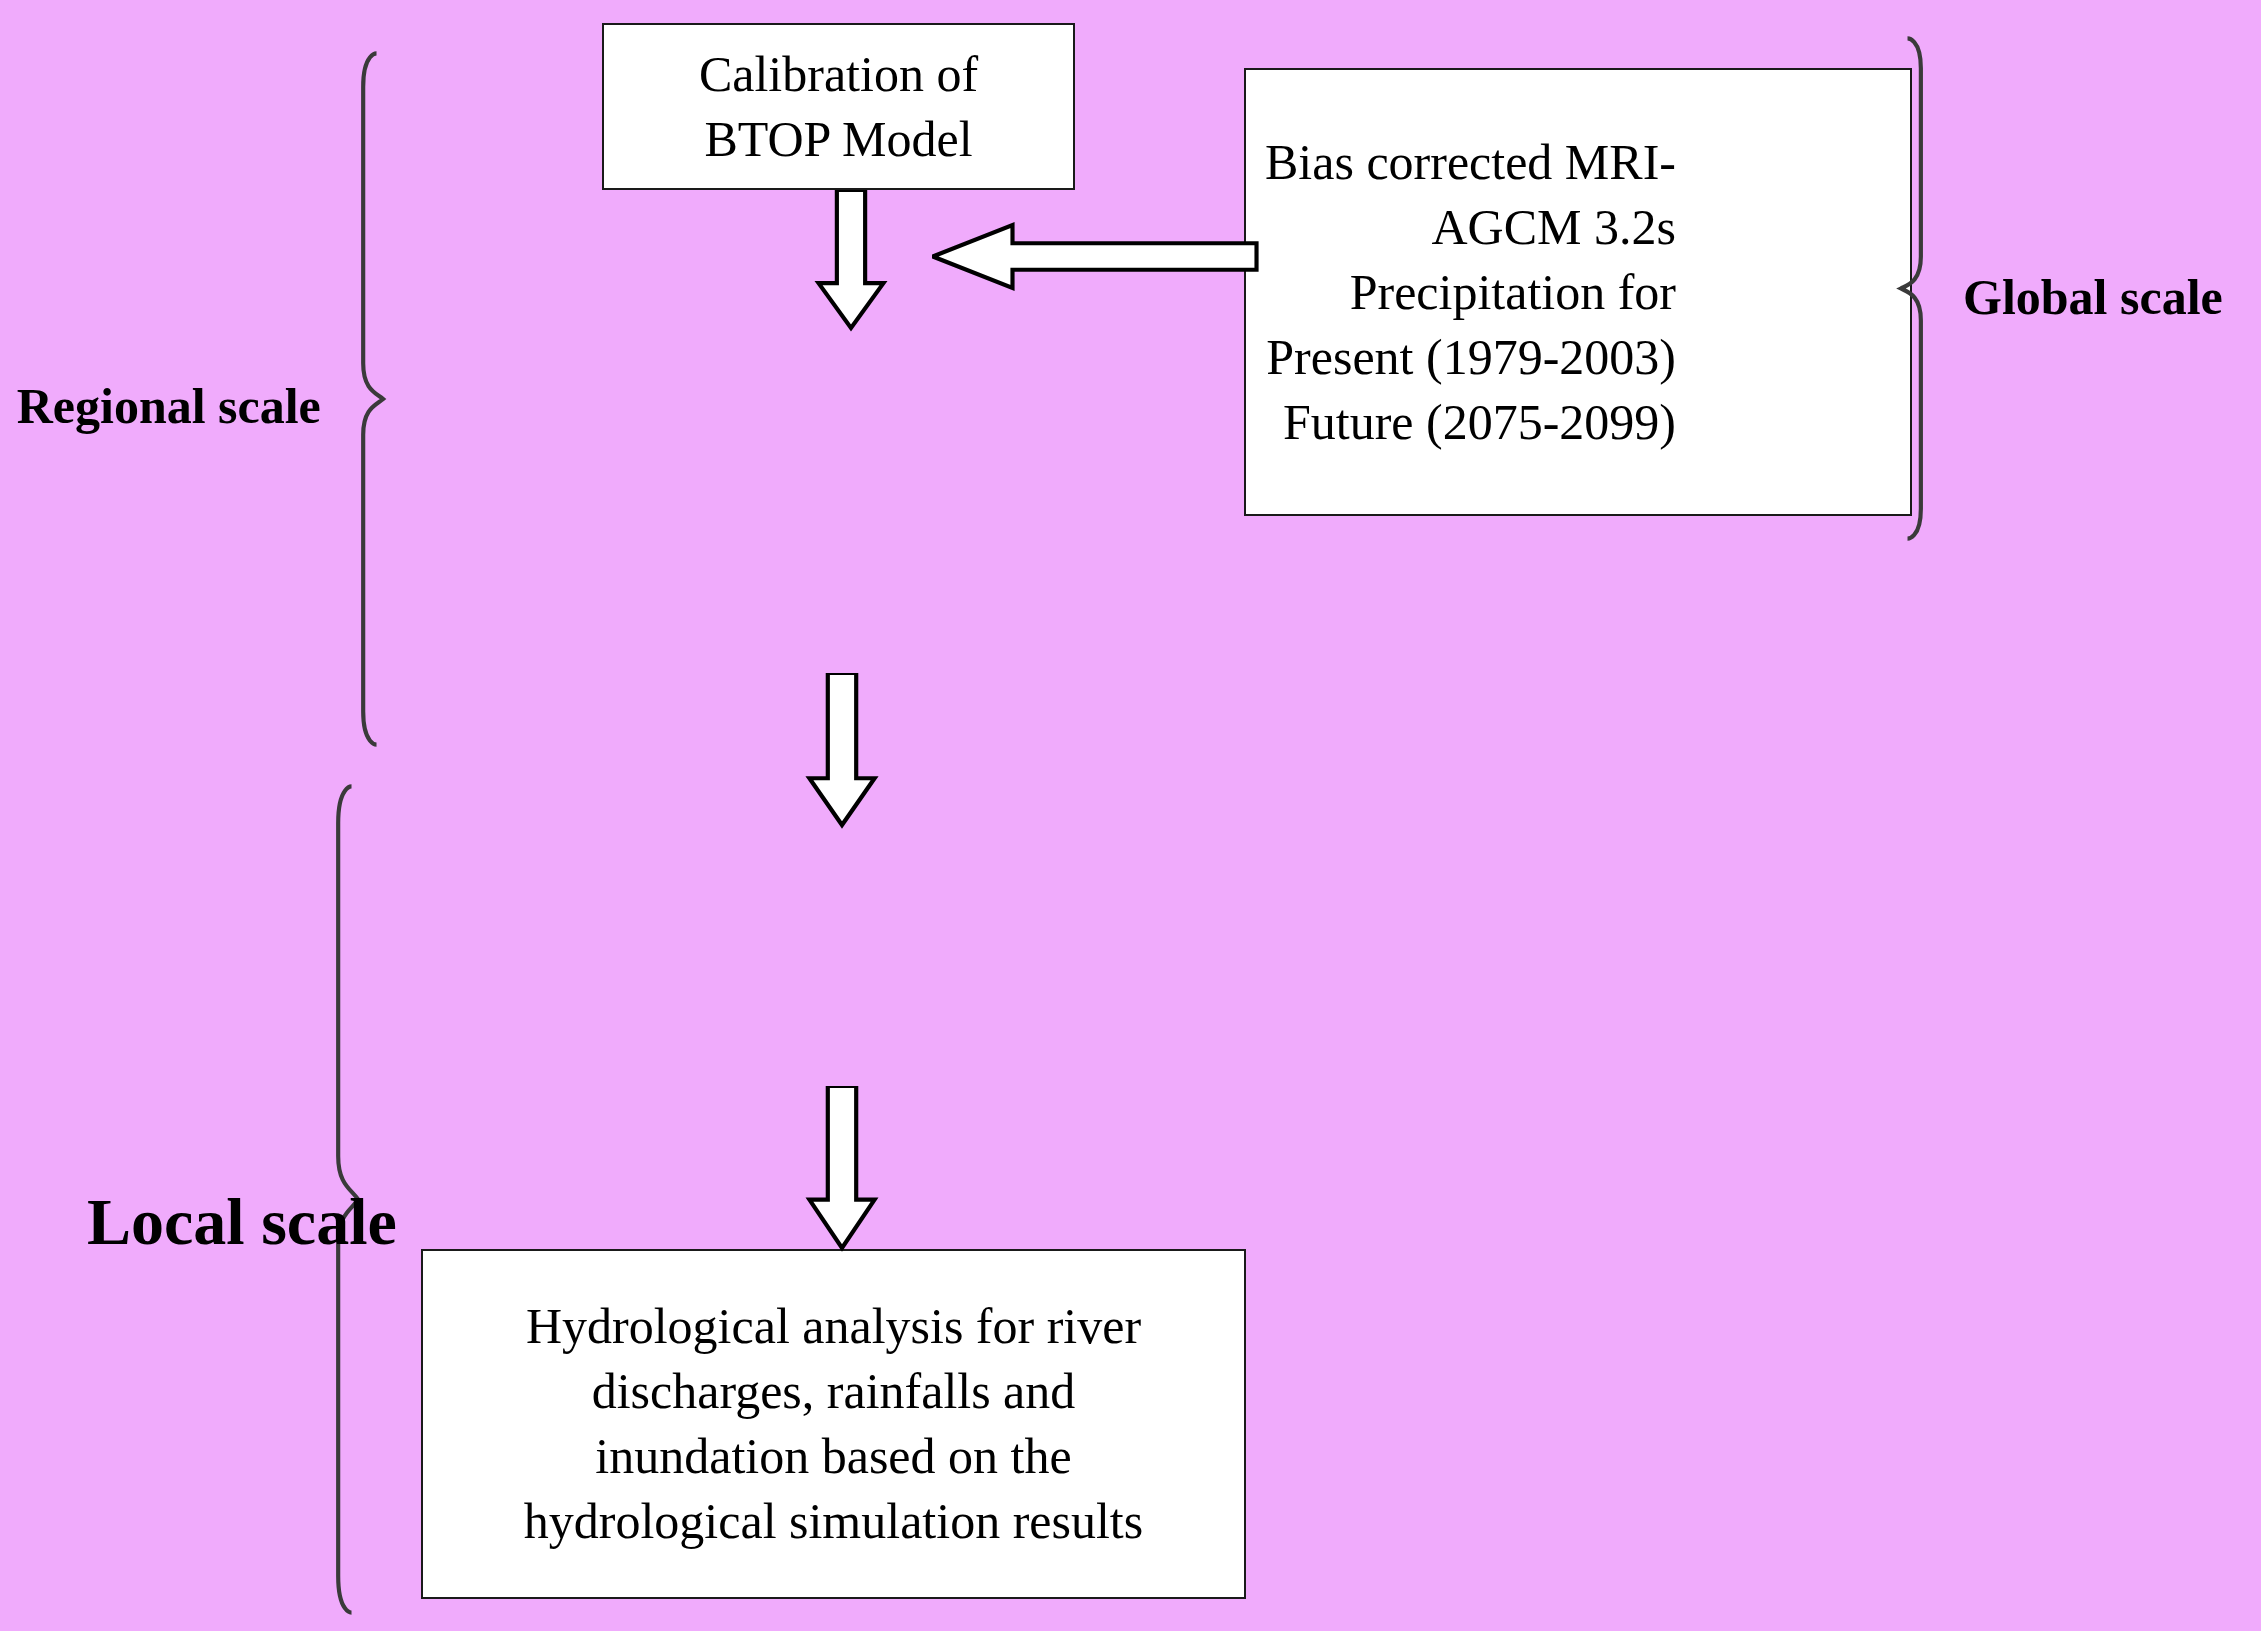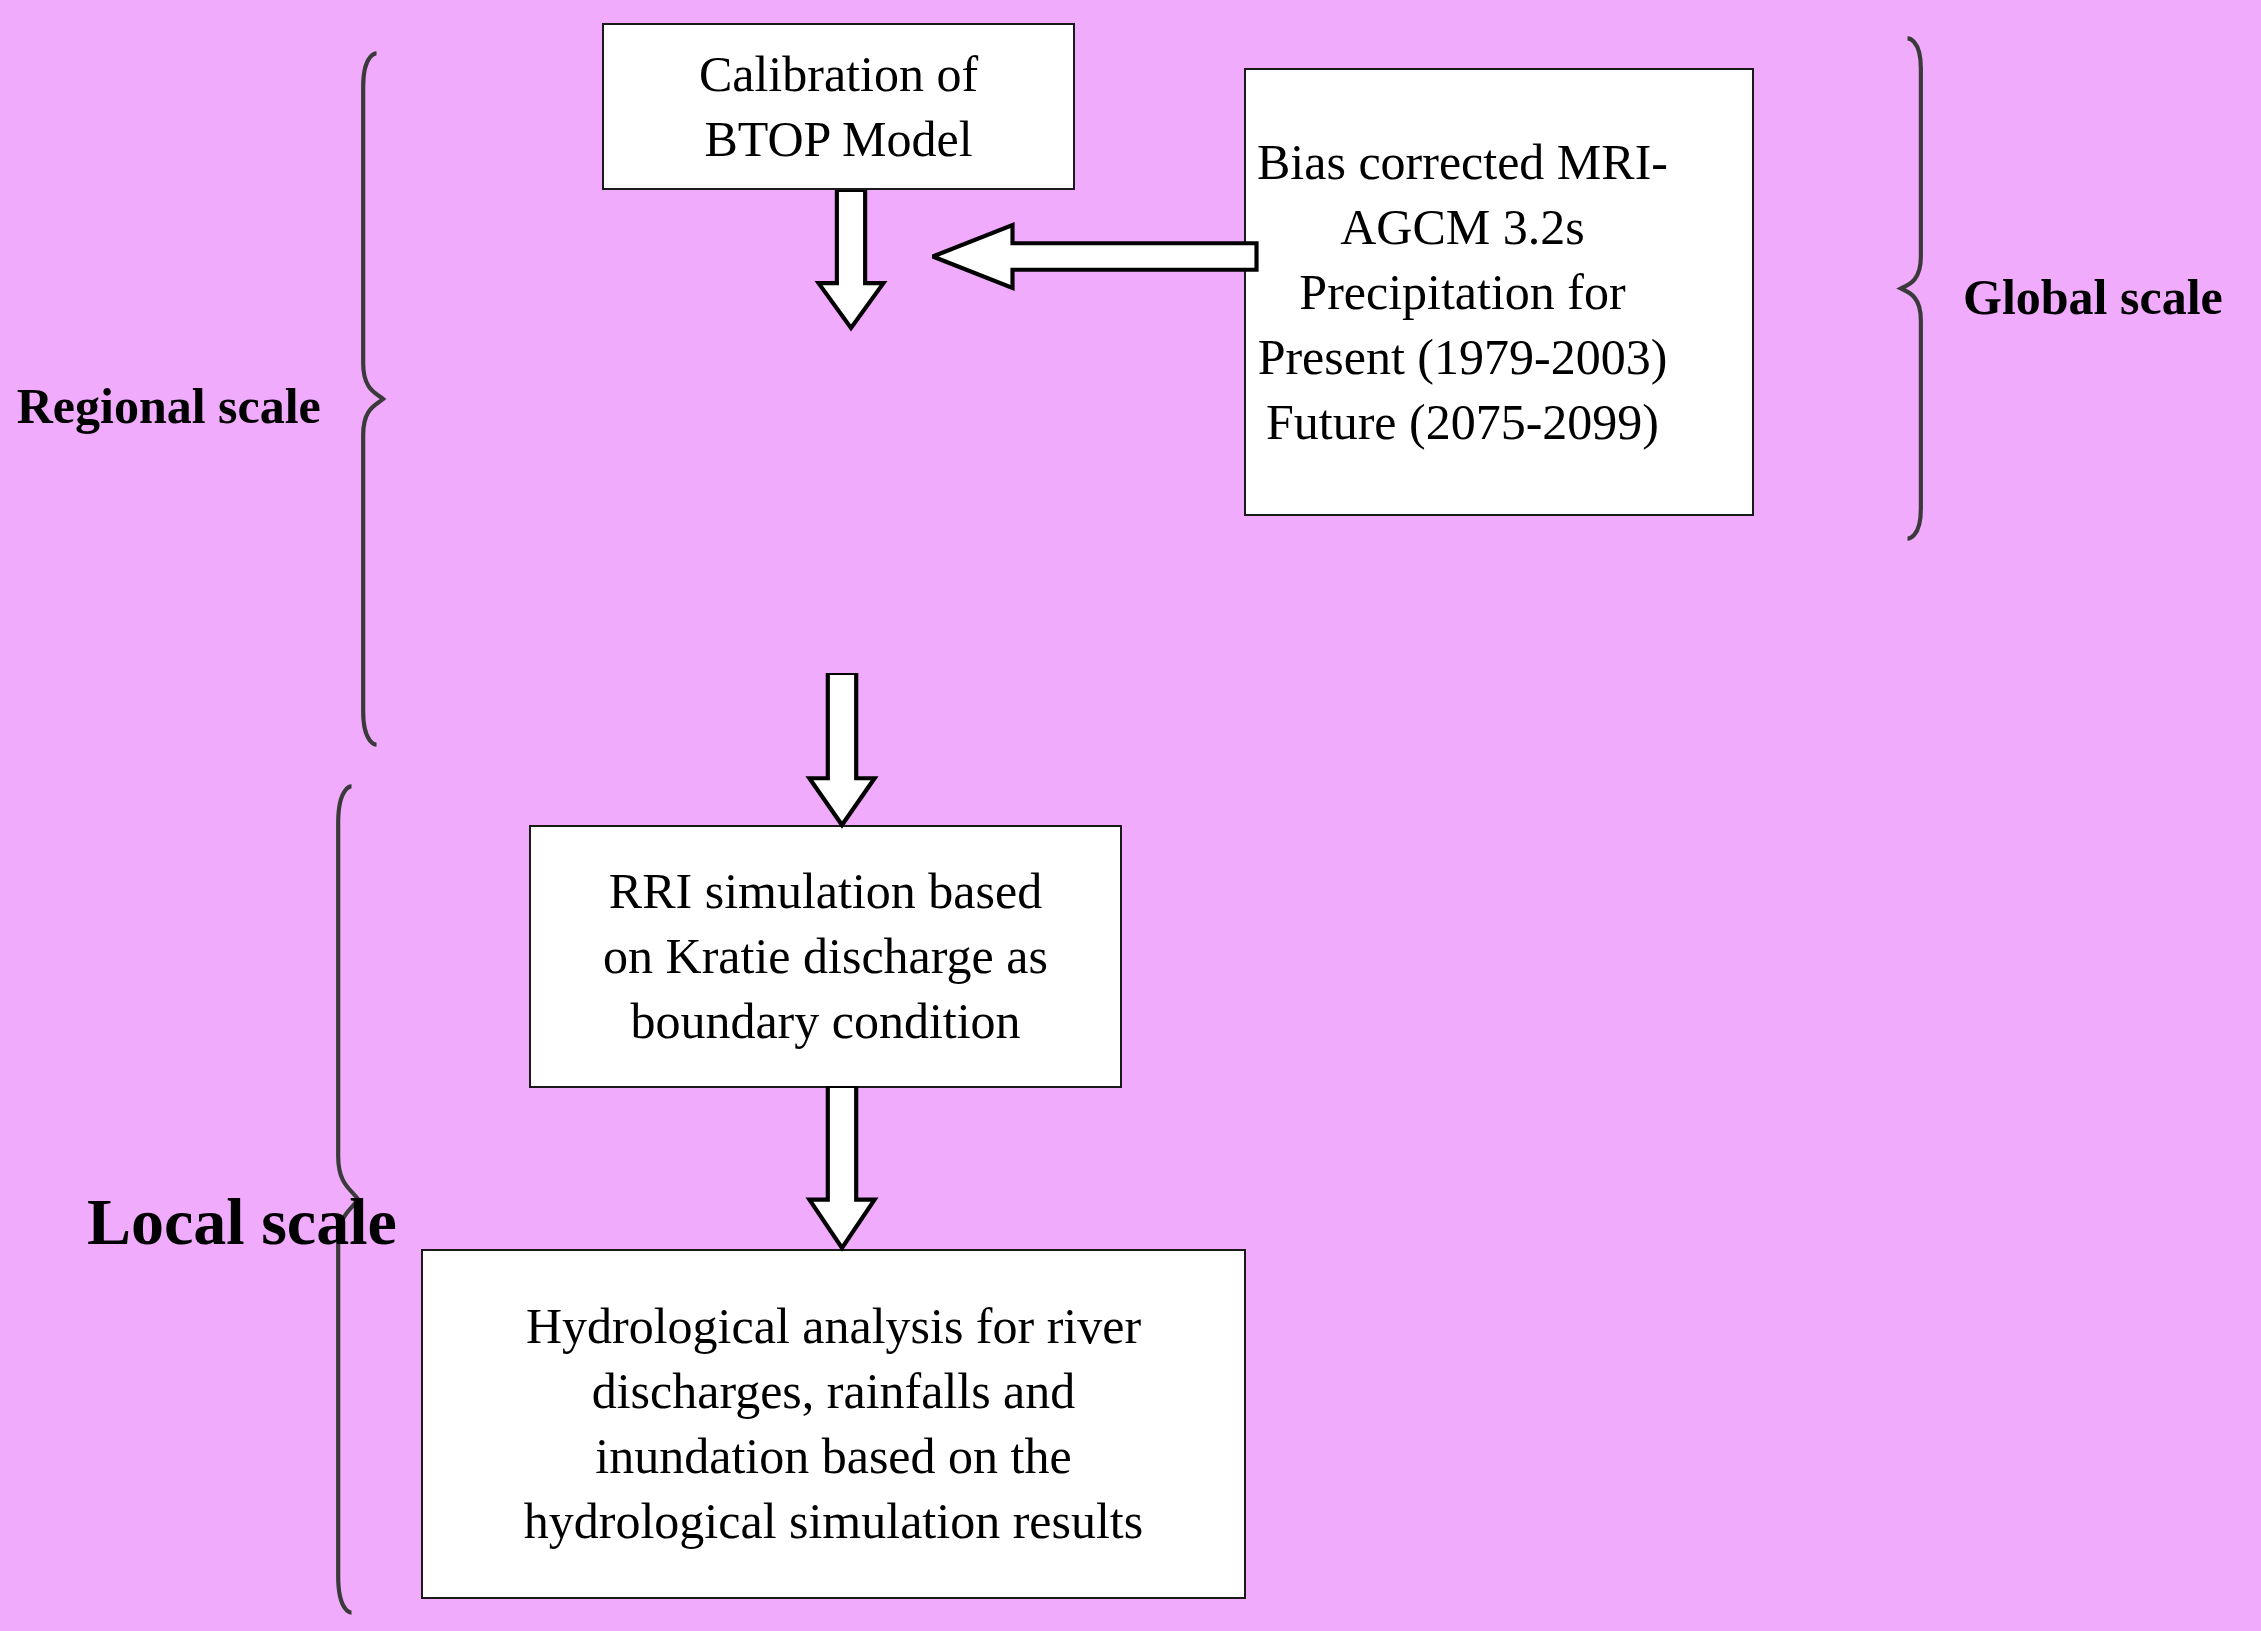--- a/index.html
+++ b/index.html
@@ -47,25 +47,25 @@
   
   #box-calibration {
     left: 602px;  top: 23px;   width: 473px;  height: 167px;
     font-size: 50px;
   }
   #box-btop-sim {
     left: 515px;  top: 327px;  width: 646px;  height: 348px;
     font-size: 50px;
   }
   #box-bias {
-    left: 1244px; top: 68px;   width: 510px;  height: 448px;
+    left: 1244px; top: 68px;   width: 668px;  height: 448px;
     font-size: 50px;
     justify-content: flex-start;
-    text-align: center;
-    padding-left: 11px;
+    text-align: right;
+    padding-left: 19px;
   }
   #box-rri {
     left: 529px;  top: 825px;  width: 593px;  height: 263px;
     font-size: 50px;
   }
   #box-hydro {
     left: 421px;  top: 1249px; width: 825px;  height: 350px;
     font-size: 50px;
   }
   #label-global {
@@ -86,23 +86,20 @@
   <div class="box" id="box-calibration">Calibration of
 BTOP Model</div>
 
 
   <div class="box" id="box-bias">Bias corrected MRI-
 AGCM 3.2s
 Precipitation for
 Present (1979-2003)
 Future (2075-2099)</div>
 
-  <div class="box" id="box-rri">RRI simulation based
-on Kratie discharge as
-boundary condition</div>
 
   <div class="box" id="box-hydro">Hydrological analysis for river
 discharges, rainfalls and
 inundation based on the
 hydrological simulation results</div>
 
   <div class="arrow" style="left:805px; top:190px; width:92px; height:143px;">
     <svg width="92" height="143" viewBox="0 0 110 172" xmlns="http://www.w3.org/2000/svg">
       <polygon points="38,0 72,0 72,112 94,112 55,166 16,112 38,112" fill="#ffffff" stroke="#000000" stroke-width="5" stroke-linejoin="miter"></polygon>
     </svg>

